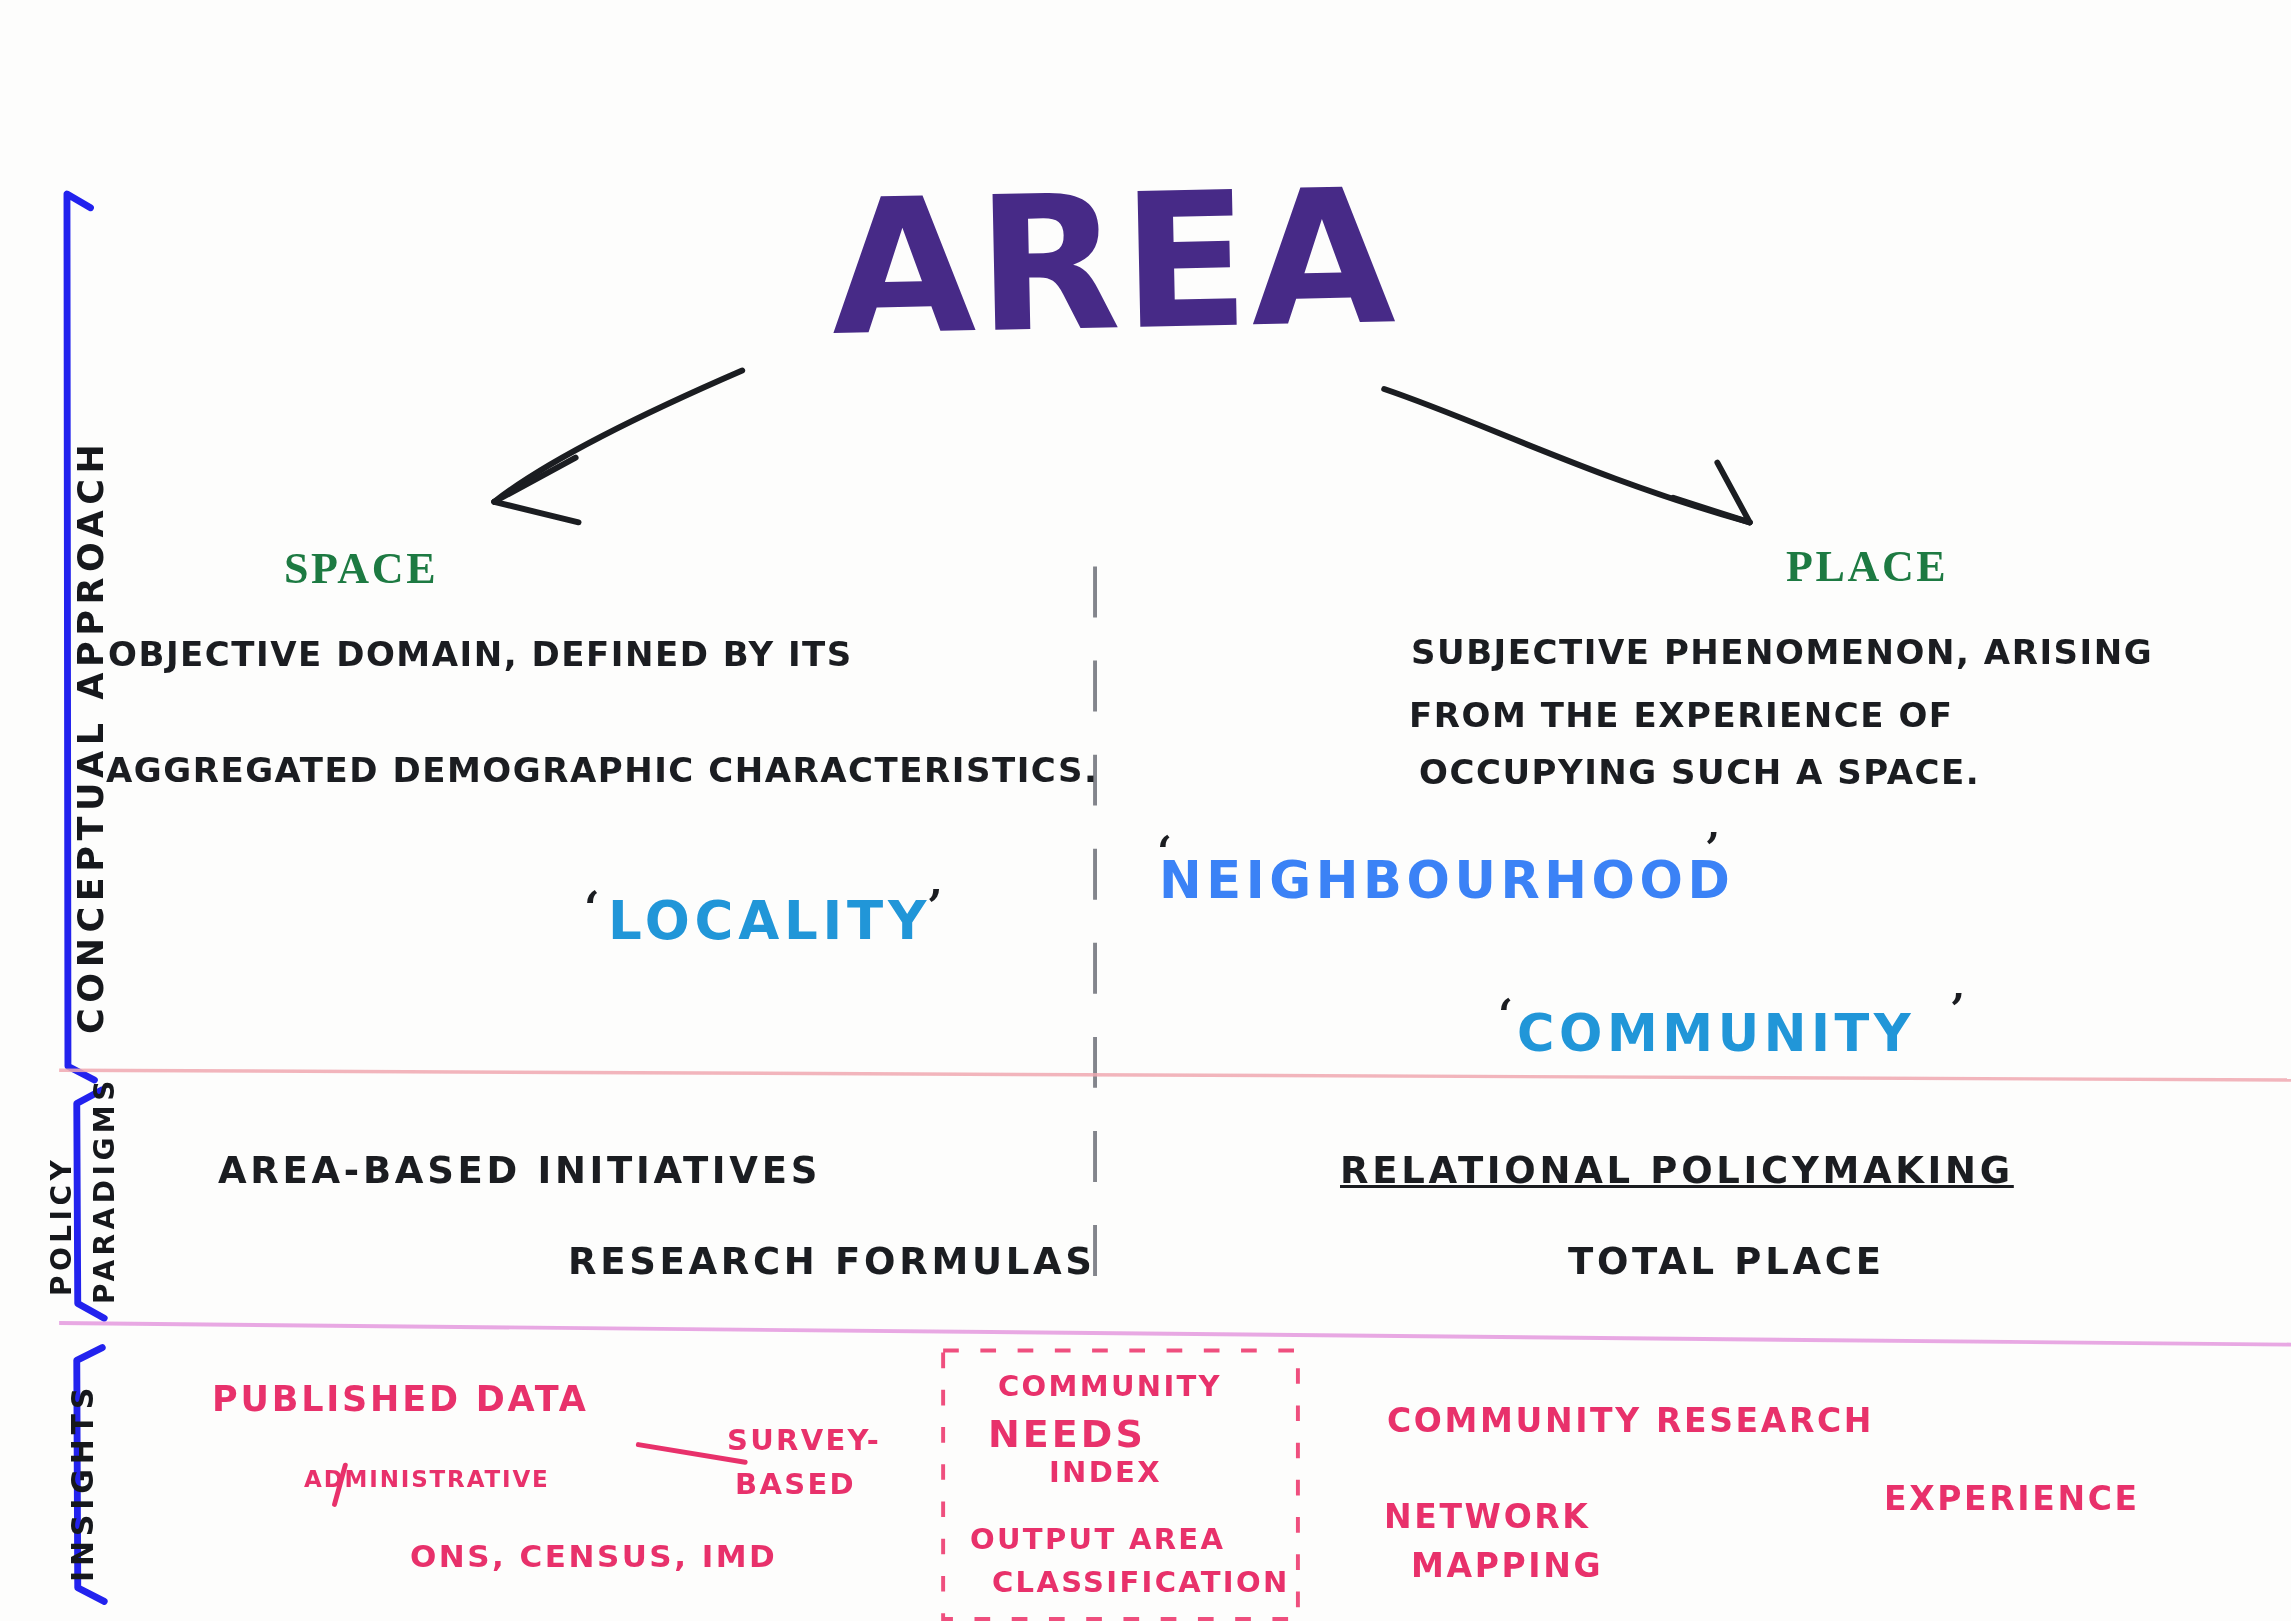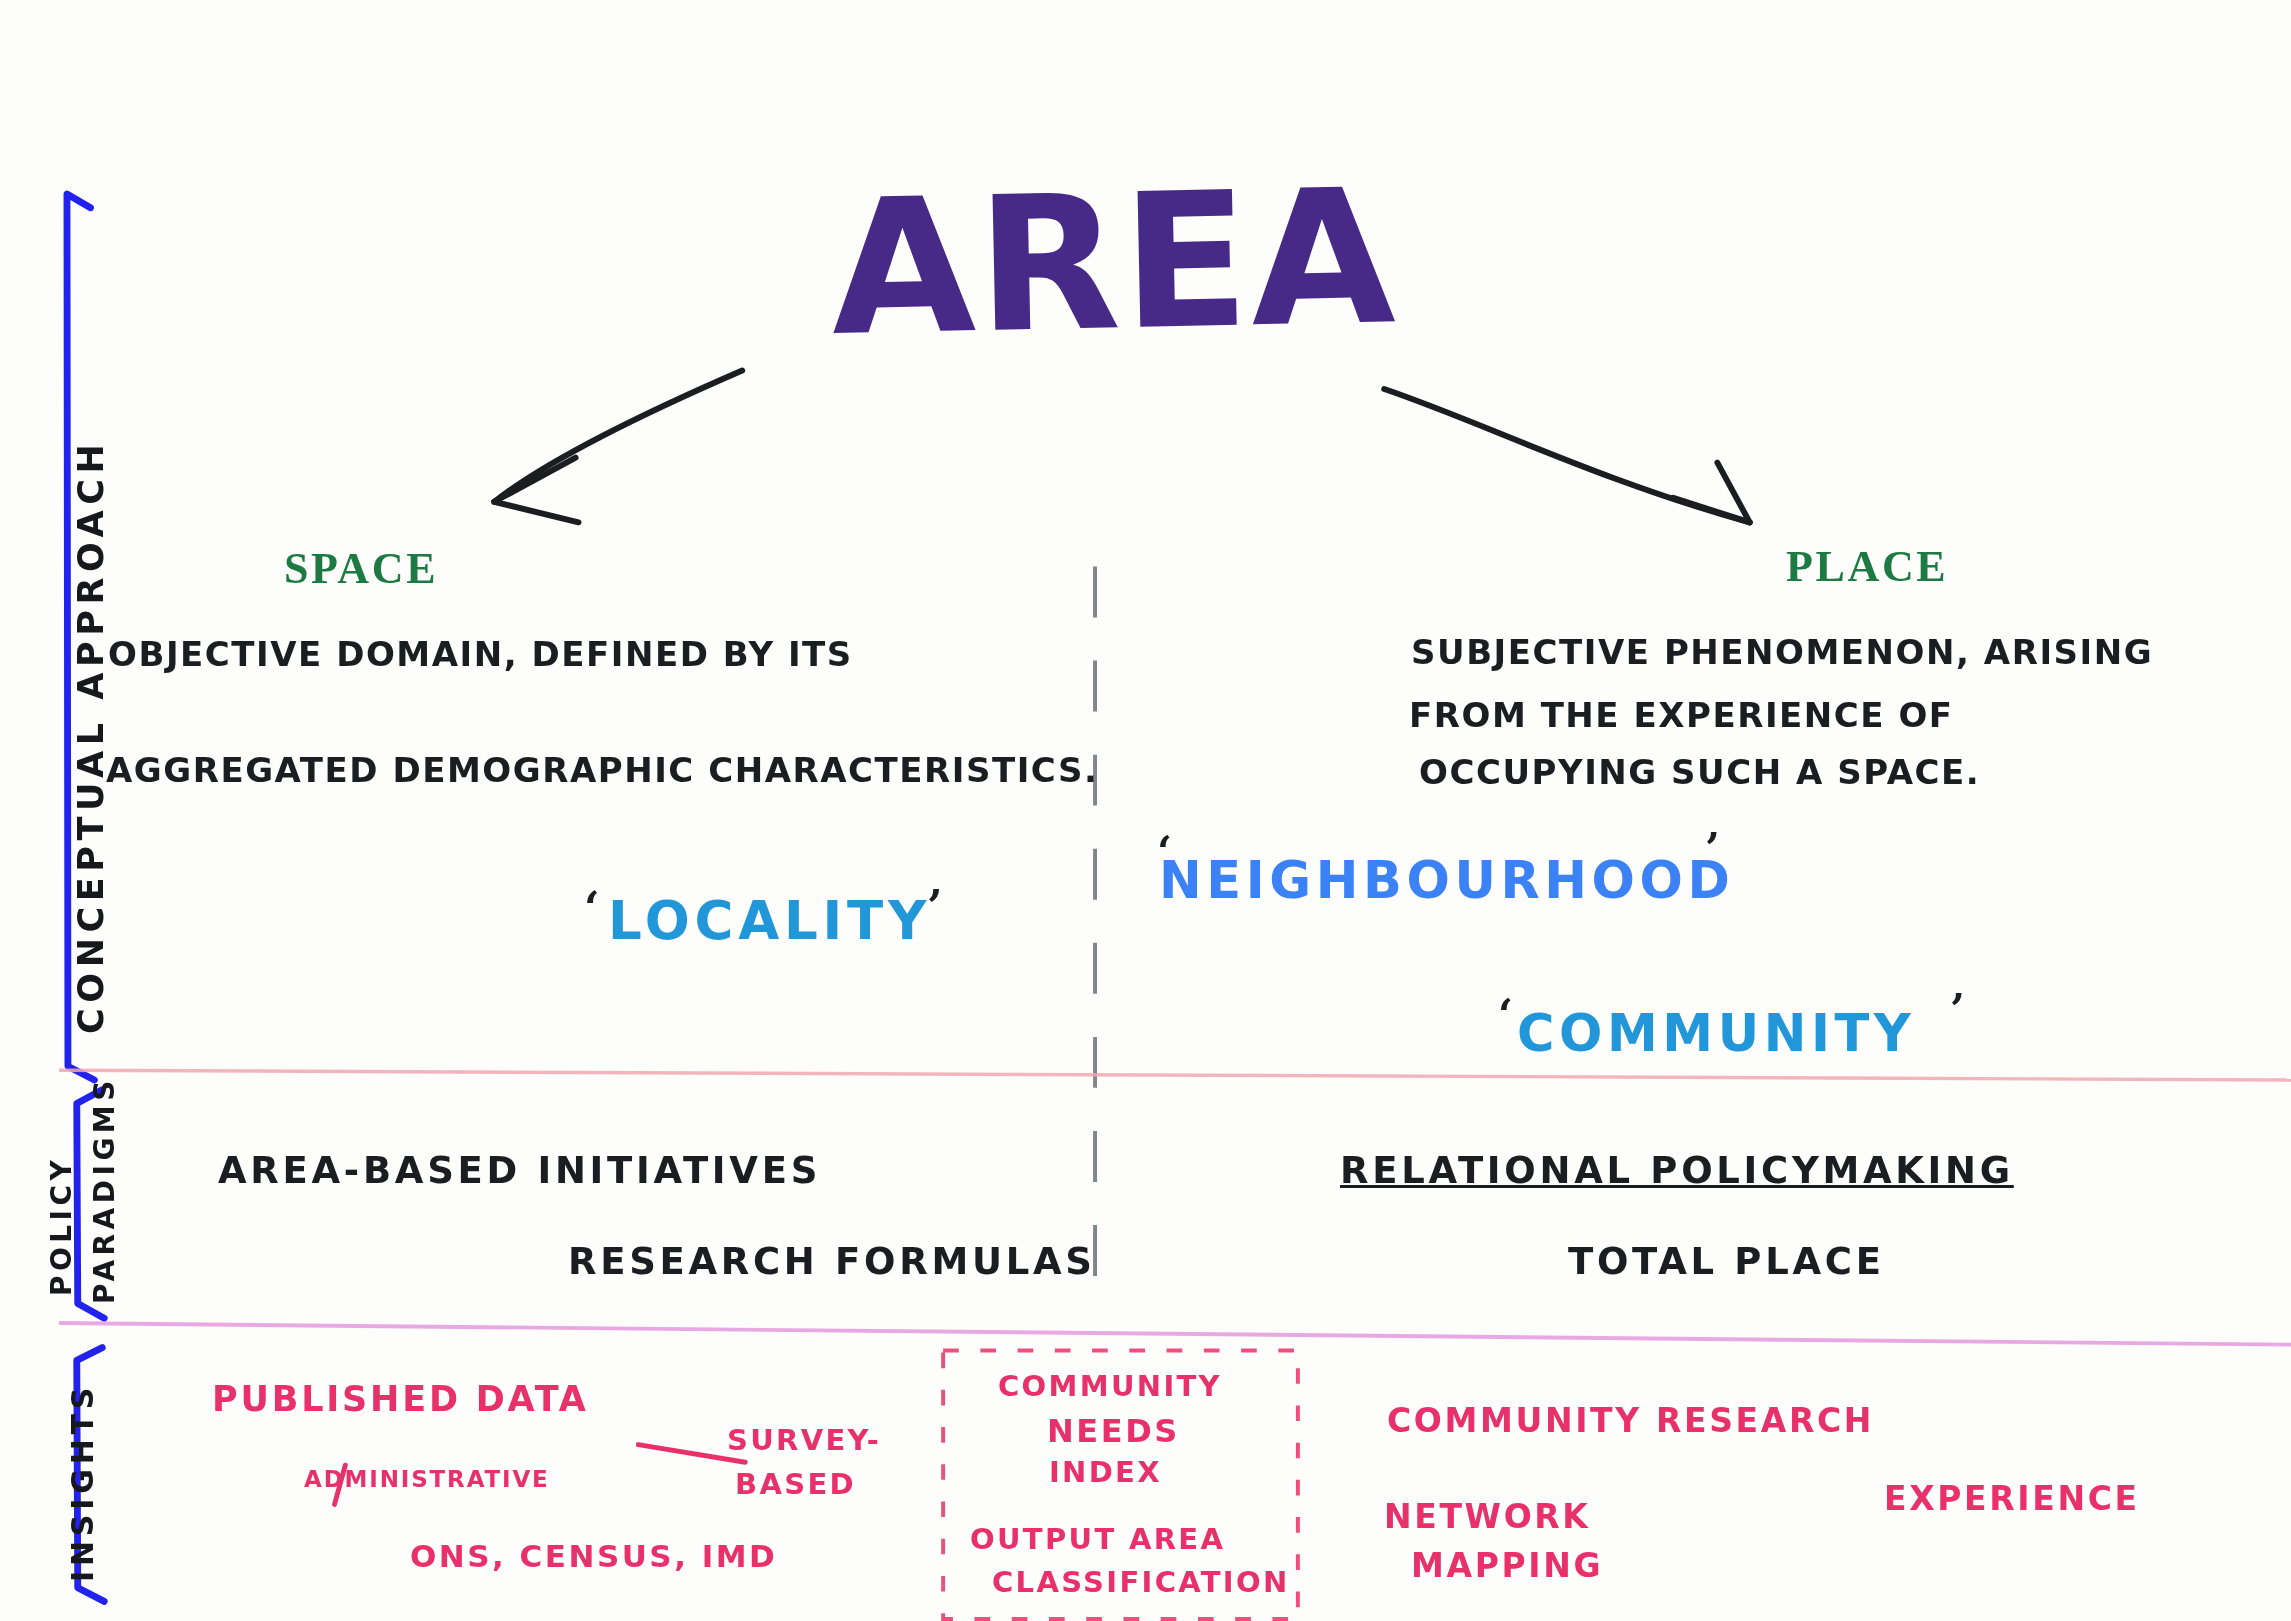--- a/index.html
+++ b/index.html
@@ -174,21 +174,21 @@
   <div class="txt policy-line" style="left:568px; top:1243px;">RESEARCH FORMULAS</div>
 
   <div class="txt insight" style="left:212px; top:1382px; font-size:35px; color:#e8316b;">PUBLISHED DATA</div>
   <div class="txt insight" style="left:304px; top:1468px; font-size:23px; color:#e8316b;">ADMINISTRATIVE</div>
   <div class="txt insight" style="left:410px; top:1541px; font-size:31px; color:#e8316b;">ONS, CENSUS, IMD</div>
 
   <div class="txt insight" style="left:727px; top:1426px; font-size:29px; color:#e8316b;">SURVEY-</div>
   <div class="txt insight" style="left:735px; top:1470px; font-size:29px; color:#e8316b;">BASED</div>
 
   <div class="txt insight" style="left:998px; top:1372px; font-size:29px; color:#e8316b;">COMMUNITY</div>
-  <div class="txt insight" style="left:1047px; top:1415px; font-size:32px; color:#e8316b;">NEEDS</div>
+  <div class="txt insight" style="left:988px; top:1415px; font-size:38px; color:#e8316b;">NEEDS</div>
   <div class="txt insight" style="left:1049px; top:1458px; font-size:29px; color:#e8316b;">INDEX</div>
   <div class="txt insight" style="left:970px; top:1525px; font-size:29px; color:#e8316b;">OUTPUT AREA</div>
   <div class="txt insight" style="left:992px; top:1568px; font-size:29px; color:#e8316b;">CLASSIFICATION</div>
 
   <div class="txt col-heading" style="left:1786px; top:545px; color:#1d7a42;">PLACE</div>
 
   <div class="txt desc-line" style="left:1411px; top:635px;">SUBJECTIVE PHENOMENON, ARISING</div>
   <div class="txt desc-line" style="left:1409px; top:698px;">FROM THE EXPERIENCE OF</div>
   <div class="txt desc-line" style="left:1419px; top:755px;">OCCUPYING SUCH A SPACE.</div>
 

